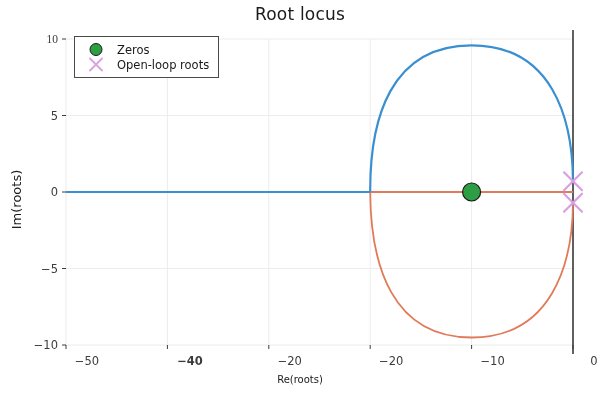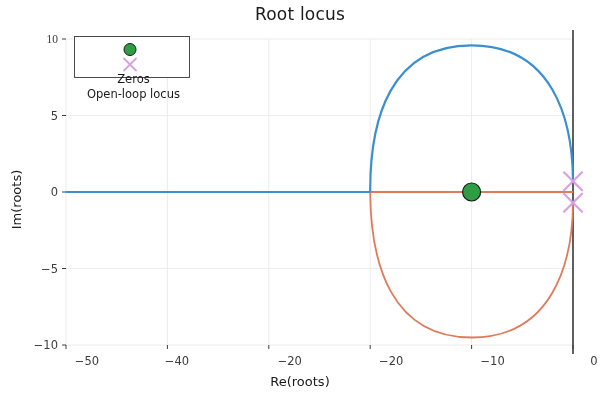--- a/index.html
+++ b/index.html
@@ -48,21 +48,21 @@
   .ytick {
     transform: translateY(-50%);
     text-align: right;
   }
   #xlabel {
     position: absolute;
     left: 0;
     top: 374px;
     width: 600px;
     text-align: center;
-    font-size: 13px;
+    font-size: 10px;
     color: #1a1a1a;
   }
   #ylabel {
     position: absolute;
     left: -44px;
     top: 192px;
     width: 120px;
     text-align: center;
     font-size: 13px;
     color: #1a1a1a;
@@ -75,21 +75,20 @@
     top: 36px;
     border: 1px solid #4a4a4a;
     background: #ffffff;
     padding: 5px 9px 5px 6px;
     box-sizing: border-box;
   }
   .legend-row {
     display: flex;
     align-items: center;
     height: 15px;
-    flex-direction: column;
   }
   .legend-marker {
     width: 30px;
     height: 15px;
     position: relative;
     flex: 0 0 30px;
   }
   .legend-text {
     font-size: 11.5px;
     color: #1a1a1a;
@@ -160,21 +159,21 @@
       <line x1="573" y1="345" x2="573" y2="349"></line>
       <line x1="62" y1="39" x2="66" y2="39"></line>
       <line x1="62" y1="115.5" x2="66" y2="115.5"></line>
       <line x1="62" y1="192" x2="66" y2="192"></line>
       <line x1="62" y1="268.5" x2="66" y2="268.5"></line>
       <line x1="62" y1="345" x2="66" y2="345"></line>
     </g>
   </svg>
 
   <div class="tick-label xtick" style="left:66px;  top:354px;">−50</div>
-  <div class="tick-label xtick" style="left:156px; top:354px;">−40</div>
+  <div class="tick-label xtick" style="left:169px; top:354px;font-weight:bold;">−40</div>
   <div class="tick-label xtick" style="left:268.8px; top:354px;">−20</div>
   <div class="tick-label xtick" style="left:370.2px; top:354px;text-align:right;">−20</div>
   <div class="tick-label xtick" style="left:471.6px; top:354px;">−10</div>
   <div class="tick-label xtick" style="left:573px;  top:354px;">0</div>
 
   <div class="tick-label ytick" style="left:18px; top:39px;  width:40px;font-family:Liberation Serif, serif;">10</div>
   <div class="tick-label ytick" style="left:18px; top:115.5px; width:40px;">5</div>
   <div class="tick-label ytick" style="left:18px; top:192px; width:40px;">0</div>
   <div class="tick-label ytick" style="left:18px; top:268.5px; width:40px;">−5</div>
   <div class="tick-label ytick" style="left:18px; top:345px; width:40px;">−10</div>
@@ -193,17 +192,17 @@
     </div>
     <div class="legend-row">
       <span class="legend-marker">
         <svg width="30" height="15" viewBox="0 0 30 15">
           <g stroke="#d9a0e0" stroke-width="1.8" stroke-linecap="round">
             <line x1="9" y1="1.5" x2="21" y2="13.5"></line>
             <line x1="21" y1="1.5" x2="9" y2="13.5"></line>
           </g>
         </svg>
       </span>
-      <span class="legend-text">Open-loop locus</span>
+      <span class="legend-text">Open-loop roots</span>
     </div>
   </div>
 
 </div>
 
 </body></html>

